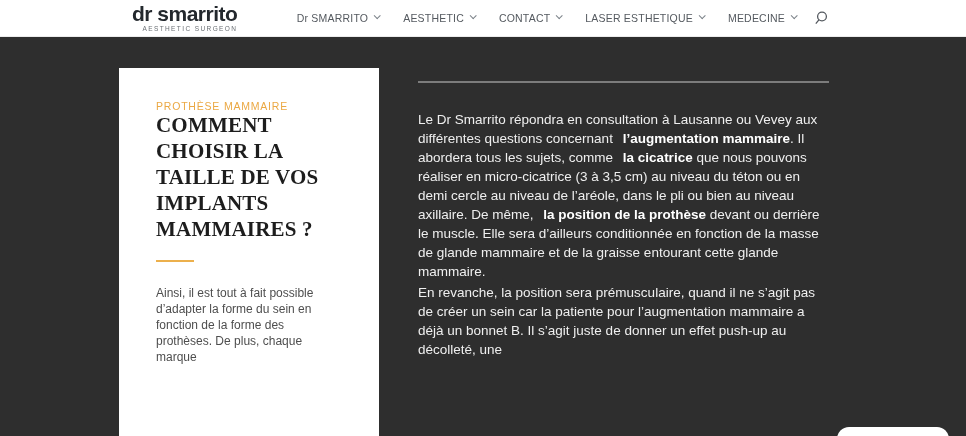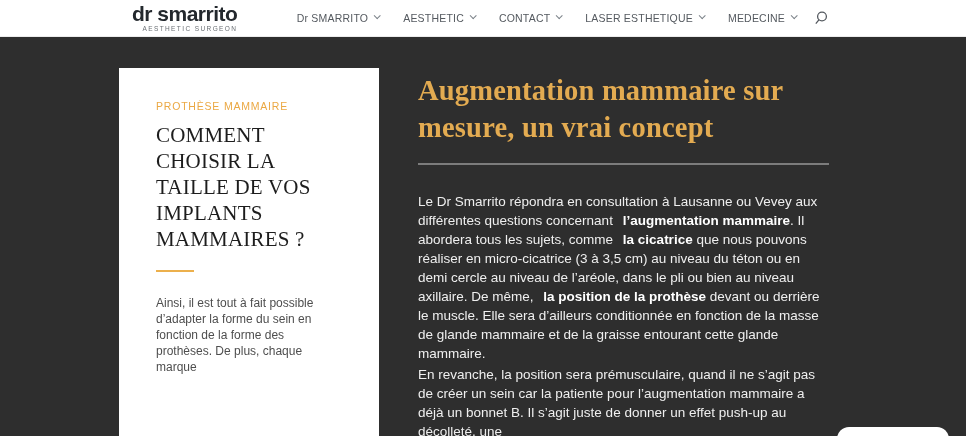--- a/index.html
+++ b/index.html
@@ -47,23 +47,23 @@
   .post-card{
     position:absolute;left:119px;top:68px;width:260px;height:380px;
     background:var(--card-bg);
     padding:32px 40px 0 37px;z-index:5;
   }
   .post-category{
     color:var(--label-gold);font-size:10.5px;font-weight:normal;letter-spacing:0.8px;
     cursor:pointer;
   }
   .post-title{
-    font-family:"Liberation Serif",serif;font-weight:normal;
+    font-family:"Liberation Serif",serif;font-weight:bold;
     font-size:21px;line-height:26px;color:#1d1d1d;
-    margin:10px 0 0 0;cursor:pointer;letter-spacing:0.2px;
+    margin:0 0 0 0;cursor:pointer;letter-spacing:0.2px;
   }
   .card-divider{width:38px;height:2px;background:#ecb04c;border:none;margin:18px 0 0 0;}
   .post-excerpt{margin-top:23px;}
   .post-excerpt p{
     font-size:12px;line-height:16px;color:#4e4e4e;margin:0 0 13px 0;
   }
   .post-excerpt strong{color:#191919;}
 
   
   .article{position:absolute;left:418px;top:64px;width:411px;color:#efefef;}
@@ -128,21 +128,20 @@
   <aside class="post-card">
     <div class="post-category">PROTHÈSE MAMMAIRE</div>
     <h2 class="post-title">COMMENT CHOISIR LA TAILLE DE VOS IMPLANTS MAMMAIRES ?</h2>
     <hr class="card-divider">
     <div class="post-excerpt">
       <p><span>Ainsi, il est tout à fait possible d’adapter la forme du sein en fonction de la forme des prothèses. De plus, chaque marque</span></p>
     </div>
   </aside>
 
   <section class="article">
-    <h1 class="article-title">Augmentation mammaire sur mesure, un vrai concept</h1>
     <hr class="article-divider">
     <div class="article-body">
       <p><span>Le Dr Smarrito répondra en consultation à Lausanne ou Vevey aux différentes questions concernant </span><strong>l’augmentation mammaire</strong><span>. Il abordera tous les sujets, comme </span><strong>la cicatrice</strong><span> que nous pouvons réaliser en micro-cicatrice (3 à 3,5 cm) au niveau du téton ou en demi cercle au niveau de l’aréole, dans le pli ou bien au niveau axillaire. De même, </span><strong>la position de la prothèse</strong><span> devant ou derrière le muscle. Elle sera d’ailleurs conditionnée en fonction de la masse de glande mammaire et de la graisse entourant cette glande mammaire.</span></p>
       <p><span>En revanche, la position sera prémusculaire, quand il ne s’agit pas de créer un sein car la patiente pour l’augmentation mammaire a déjà un bonnet B. Il s’agit juste de donner un effet push-up au décolleté, une </span></p>
 
     </div>
   </section>
 
   <div class="chat-widget"></div>
 

